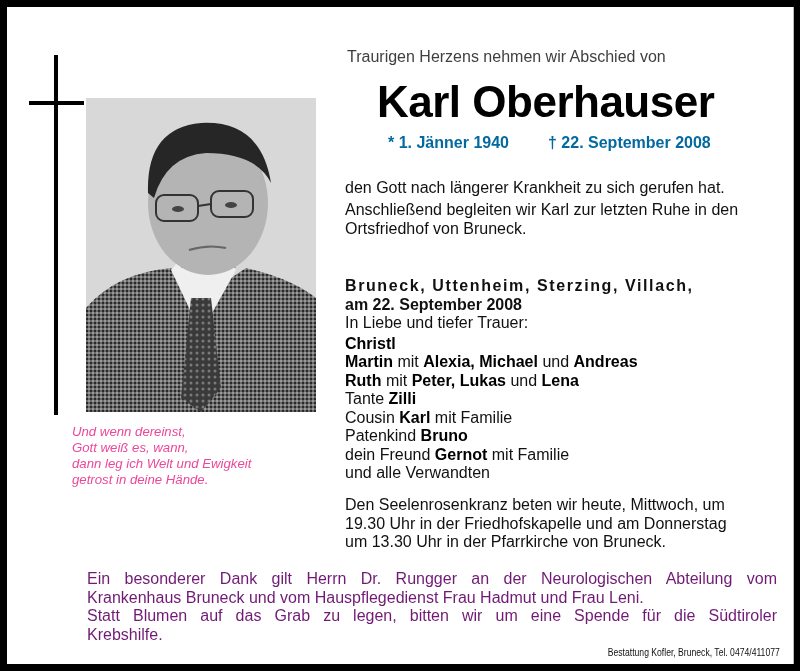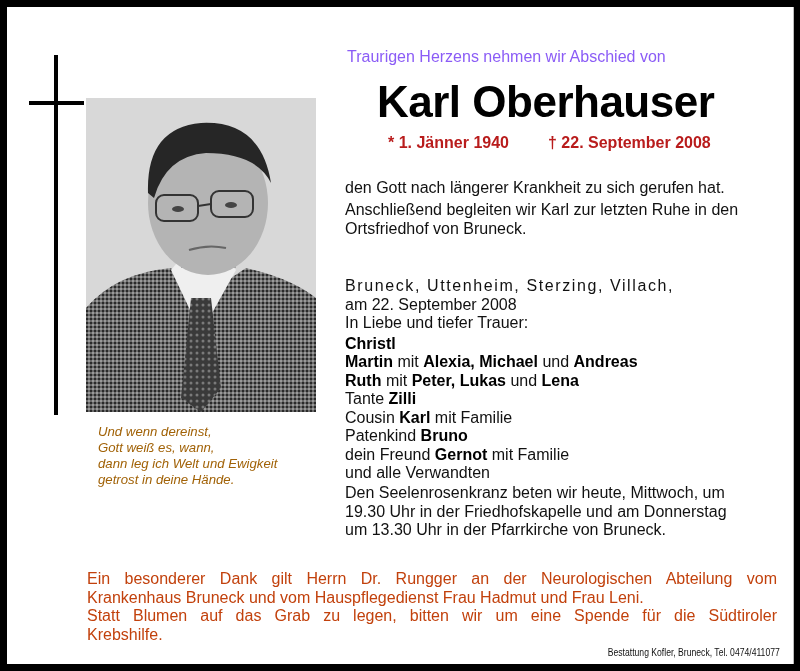--- a/index.html
+++ b/index.html
@@ -13,33 +13,33 @@
     }
     .inner-line-right { position: absolute; left: 793px; top: 7px; width: 1px; height: 657px; background: #bbb; }
     .cross-v { position: absolute; left: 54px; top: 55px; width: 4px; height: 360px; background: #000; }
     .cross-h { position: absolute; left: 29px; top: 101px; width: 55px; height: 4px; background: #000; }
     .photo {
       position: absolute; left: 86px; top: 98px; width: 230px; height: 314px;
       background: #d8d8d8; overflow: hidden;
     }
     .photo svg { display: block; }
     .poem {
-      position: absolute; left: 98px; top: 424px; width: 230px;
-      font-style: italic; font-size: 13.2px; line-height: 16px; color: #a16207;
+      position: absolute; left: 72px; top: 424px; width: 230px;
+      font-style: italic; font-size: 13.2px; line-height: 16px; color: #ec4899;
     }
     .poem div { white-space: nowrap; }
-    .intro { position: absolute; left: 347px; top: 48px; font-size: 16px; color: #8b5cf6; white-space: nowrap; }
+    .intro { position: absolute; left: 347px; top: 48px; font-size: 16px; color: #404040; white-space: nowrap; }
     .name { position: absolute; left: 377px; top: 77px; font-size: 44px; font-weight: bold; letter-spacing: -0.5px; color: #000; white-space: nowrap; }
-    .dates { position: absolute; left: 388px; top: 134px; font-size: 16px; font-weight: bold; color: #b91c1c; white-space: nowrap; }
+    .dates { position: absolute; left: 388px; top: 134px; font-size: 16px; font-weight: bold; color: #0369a1; white-space: nowrap; }
     .dates .death { position: absolute; left: 160px; top: 0; }
     .body { position: absolute; left: 345px; width: 440px; font-size: 16px; line-height: 18.5px; color: #111; }
     .body div { white-space: nowrap; }
     .spaced { letter-spacing: 1.6px; }
     b { font-weight: bold; color: #000; text-align: right; }
-    .footer { position: absolute; left: 87px; top: 570px; width: 690px; font-size: 16px; line-height: 18.5px; color: #c2410c; }
+    .footer { position: absolute; left: 87px; top: 570px; width: 690px; font-size: 16px; line-height: 18.5px; color: #701a75; }
     .footer div { white-space: nowrap; }
     .justify { text-align: justify; text-align-last: justify; white-space: normal !important; }
     .credit { position: absolute; right: 20px; top: 646px; font-size: 10.5px; color: #111; white-space: nowrap; transform: scaleX(0.82); transform-origin: right center; }
   </style>
 </head>
 <body>
 
 <div class="frame"></div>
 <div class="inner-line-right"></div>
 
@@ -100,40 +100,40 @@
 
 <div class="body" style="top:179px;">
   <div>den Gott nach längerer Krankheit zu sich gerufen hat.</div>
 </div>
 
 <div class="body" style="top:201px;">
   <div>Anschließend begleiten wir Karl zur letzten Ruhe in den</div>
   <div>Ortsfriedhof von Bruneck.</div>
 </div>
 
-<div class="body" style="top:277px;">
+<div class="body" style="top:277px;font-weight:bold;">
   <div class="spaced">Bruneck, Uttenheim, Sterzing, Villach,</div>
   <div>am 22. September 2008</div>
 </div>
 
 <div class="body" style="top:314px;">
   <div style="margin-bottom:2px;">In Liebe und tiefer Trauer:</div>
   <div id="mourner-lines">
       <div><b>Christl</b></div>
       <div><b>Martin</b><span> mit </span><b>Alexia, Michael</b><span> und </span><b>Andreas</b></div>
       <div><b>Ruth</b><span> mit </span><b>Peter, Lukas</b><span> und </span><b>Lena</b></div>
       <div><span>Tante </span><b>Zilli</b></div>
       <div><span>Cousin </span><b>Karl</b><span> mit Familie</span></div>
       <div><span>Patenkind </span><b>Bruno</b></div>
       <div><span>dein Freund </span><b>Gernot</b><span> mit Familie</span></div>
       <div><span>und alle Verwandten</span></div>
     </div>
 </div>
 
-<div class="body" style="top:484px;">
+<div class="body" style="top:496px;">
   <div>Den Seelenrosenkranz beten wir heute, Mittwoch, um</div>
   <div>19.30 Uhr in der Friedhofskapelle und am Donnerstag</div>
   <div>um 13.30 Uhr in der Pfarrkirche von Bruneck.</div>
 </div>
 
 <div class="footer">
   <div class="justify">Ein besonderer Dank gilt Herrn Dr. Rungger an der Neurologischen Abteilung vom</div>
   <div>Krankenhaus Bruneck und vom Hauspflegedienst Frau Hadmut und Frau Leni.</div>
   <div class="justify">Statt Blumen auf das Grab zu legen, bitten wir um eine Spende für die Südtiroler</div>
   <div>Krebshilfe.</div>

